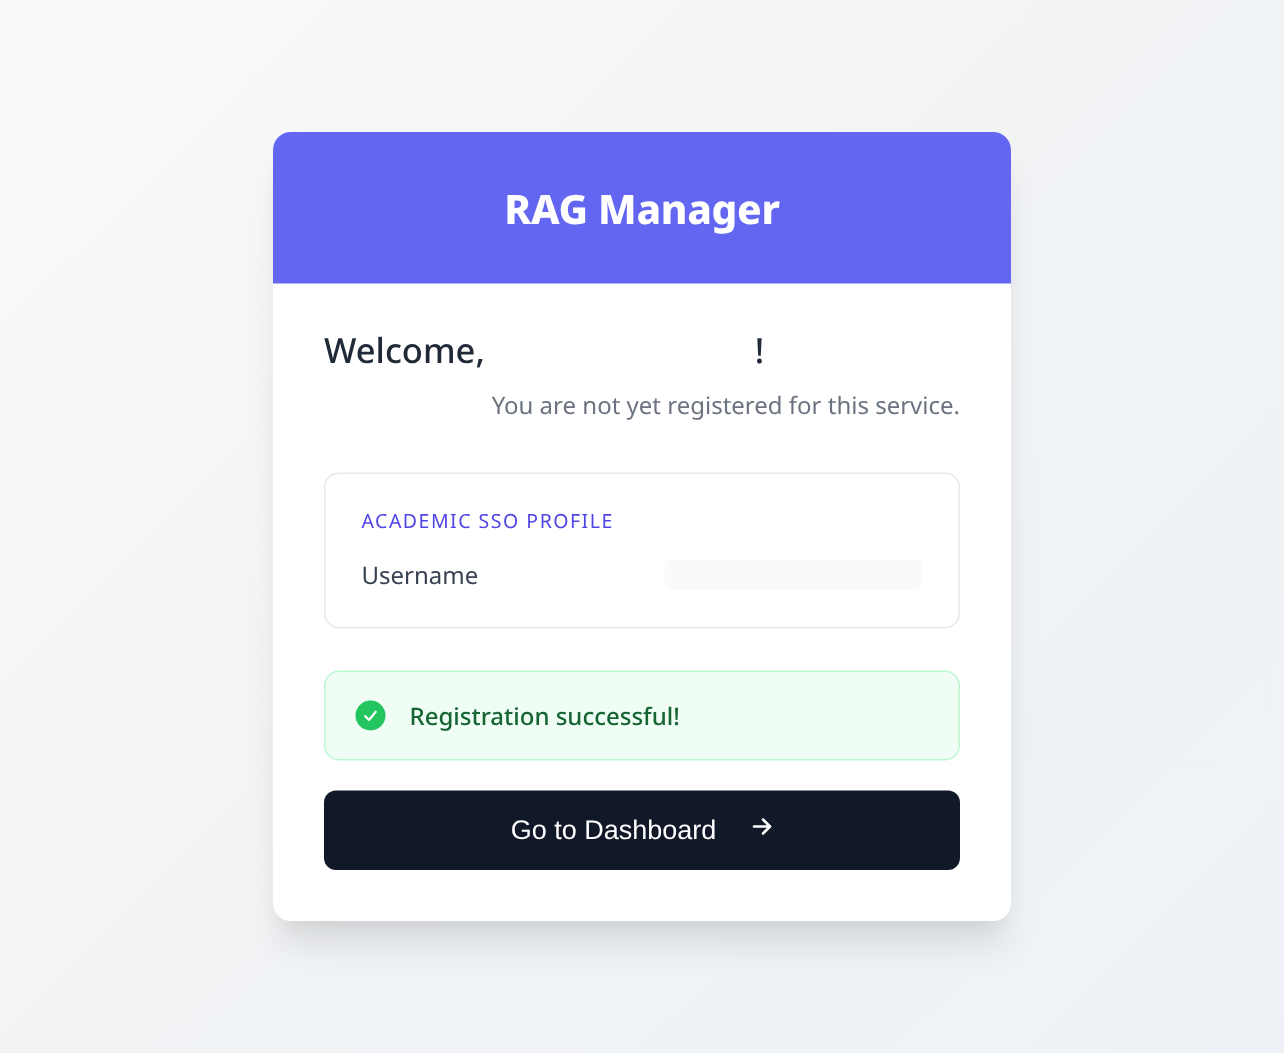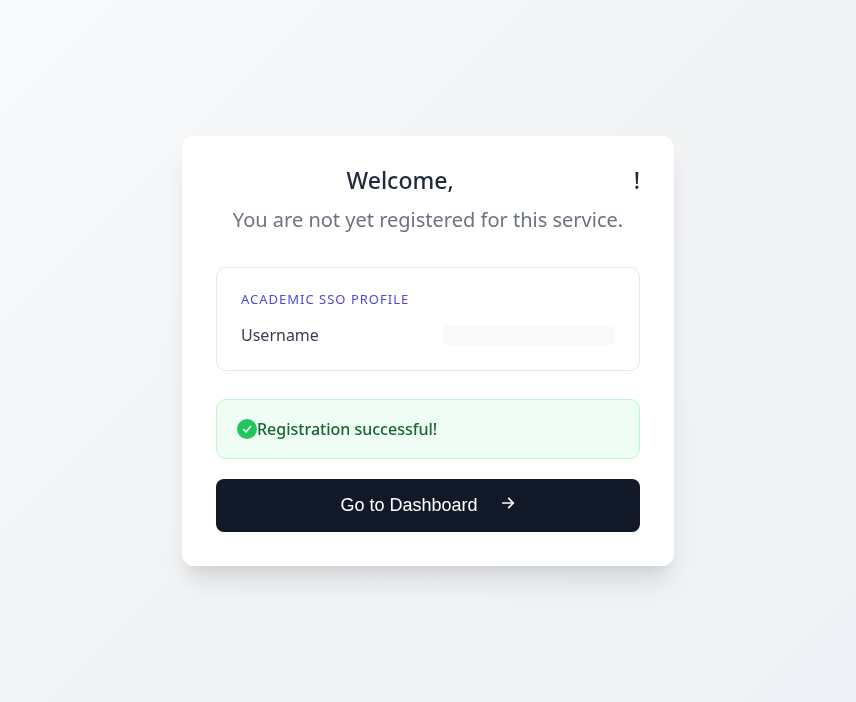--- a/index.html
+++ b/index.html
@@ -31,31 +31,31 @@
       margin: 0;
       color: #ffffff;
       font-size: 27px;
       font-weight: 800;
       letter-spacing: -0.2px;
     }
     .card-body {
       padding: 28px 34px 34px;
     }
     .welcome-line {
-      text-align: right;
+      text-align: left;
       font-size: 23px;
       font-weight: 500;
       color: #1f2937;
       margin: 0;
     }
     .welcome-line .wlabel { margin-right: 180px; }
     .sub-line {
-      text-align: center;
+      text-align: right;
       color: #6b7280;
-      font-size: 20px;
+      font-size: 16px;
       margin: 10px 0 0;
     }
     .profile-box {
       margin-top: 34px;
       border: 1px solid #e5e7eb;
       border-radius: 10px;
       padding: 22px 24px 24px;
     }
     .profile-title {
       color: #4f46e5;
@@ -84,21 +84,21 @@
     }
     .field-row.username .field-value { margin-left: 106px; }
     .alert {
       margin-top: 28px;
       border: 1px solid #bbf7d0;
       background: #f0fdf4;
       border-radius: 10px;
       padding: 18px 20px;
       display: flex;
       align-items: center;
-      gap: 0;
+      gap: 16px;
     }
     .alert .check {
       width: 20px; height: 20px;
       border-radius: 999px;
       background: #22c55e;
       display: flex; align-items: center; justify-content: center;
       flex: none;
     }
     .alert .check svg { width: 12px; height: 12px; stroke: #fff; stroke-width: 3; fill: none; stroke-linecap: round; stroke-linejoin: round; }
     .alert-title { color: #166534; font-size: 16px; font-weight: 500; }
@@ -119,20 +119,23 @@
       gap: 22px;
       cursor: pointer;
     }
     .cta svg { width: 16px; height: 16px; stroke: #fff; stroke-width: 2.5; fill: none; stroke-linecap: round; stroke-linejoin: round; }
   </style>
 </head>
 <body>
 
 <div class="card">
 
+  <div class="card-header">
+    <h1>RAG Manager</h1>
+  </div>
 
   <div class="card-body">
 
     <p class="welcome-line">
       <span class="wlabel">Welcome,</span><span>!</span>
     </p>
     <p class="sub-line">You are not yet registered for this service.</p>
 
     <div class="profile-box">
       <p class="profile-title">Academic SSO Profile</p>

